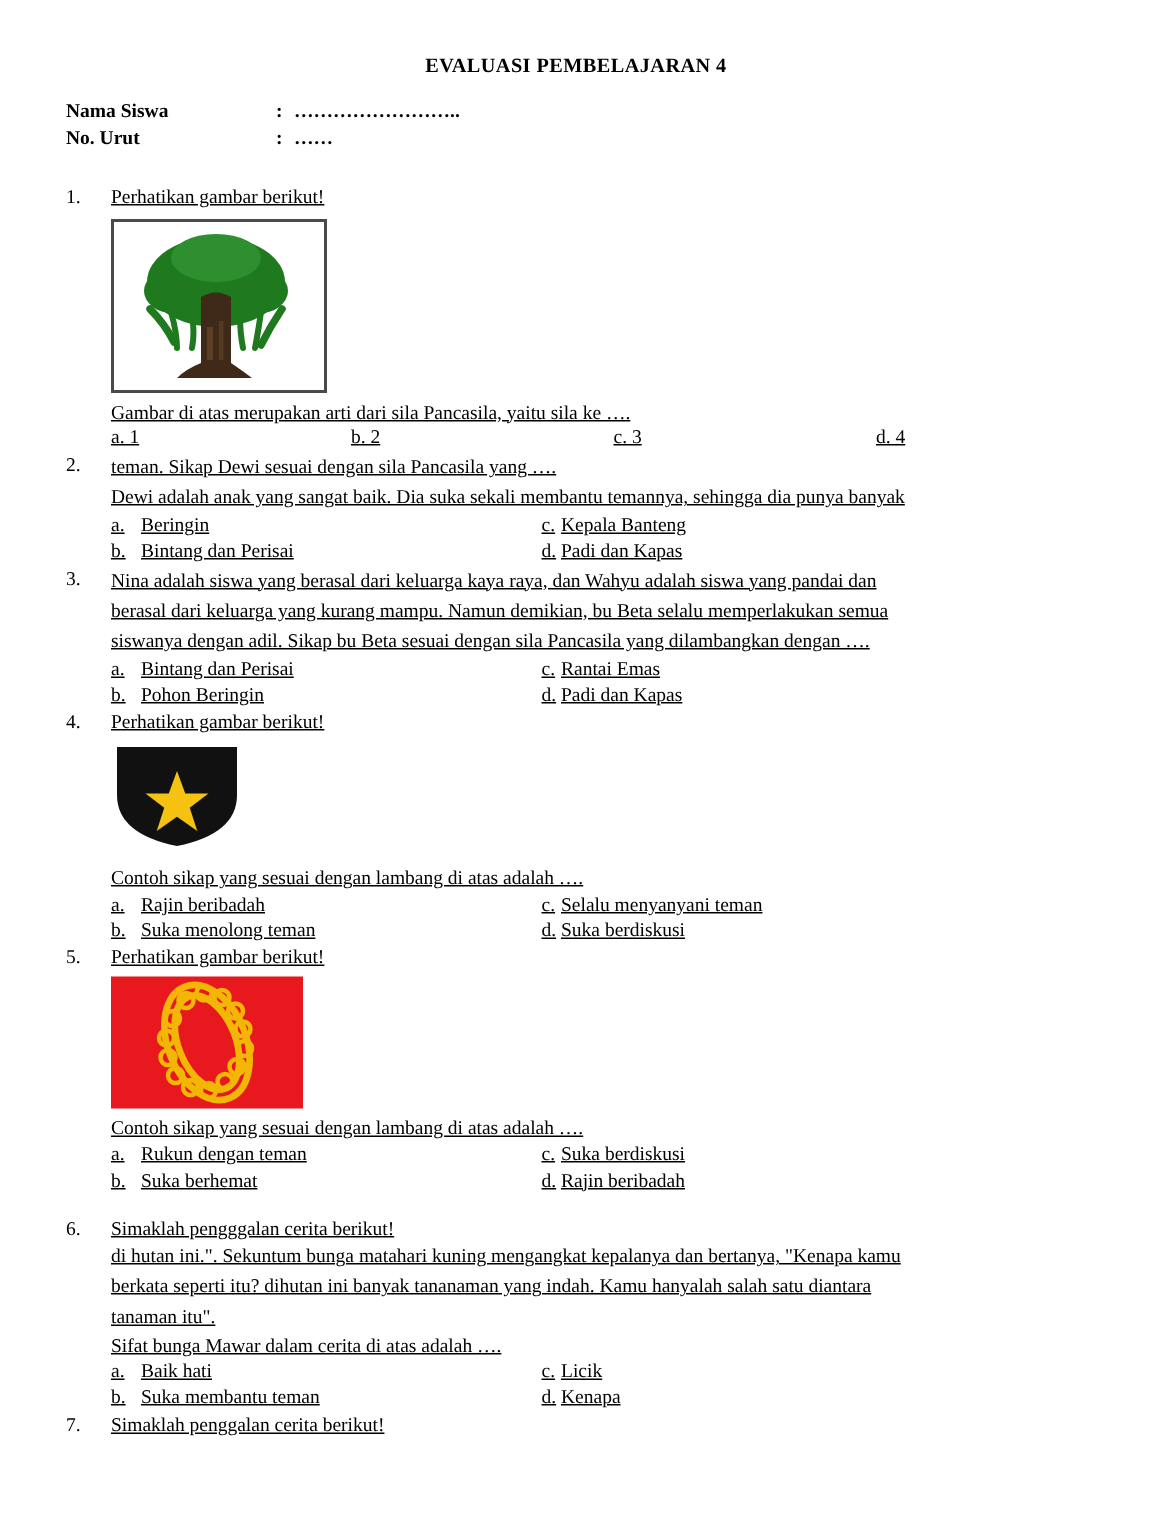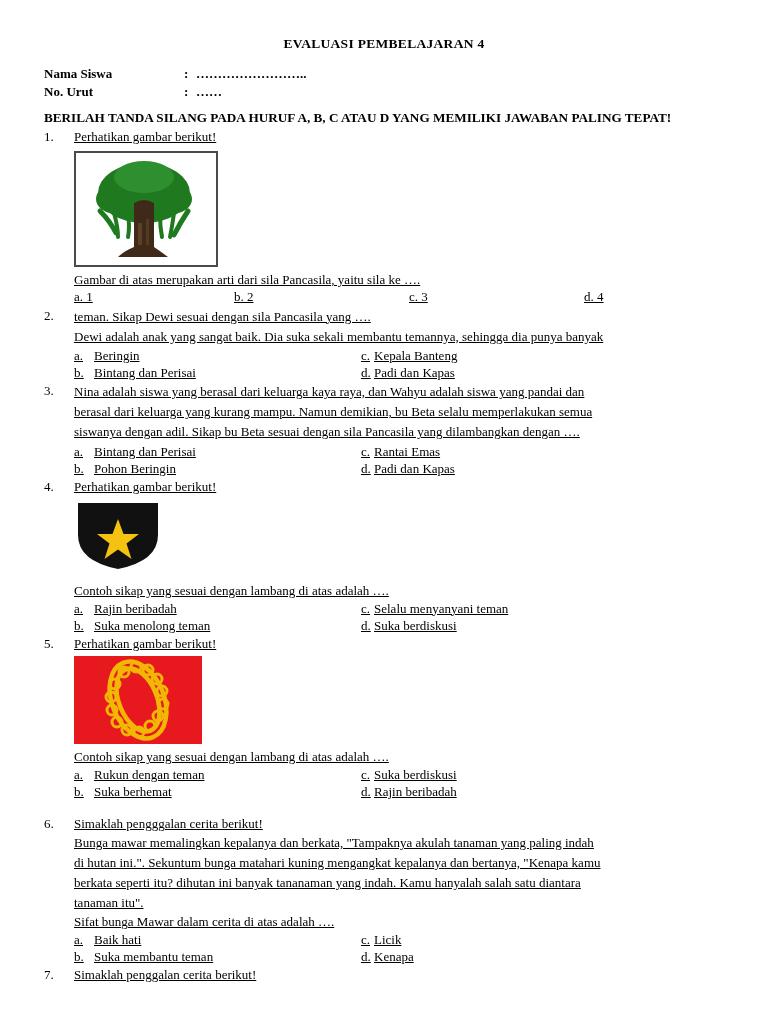--- a/index.html
+++ b/index.html
@@ -24,21 +24,21 @@
     text-align: center;
     font-weight: bold;
     font-size: 13.5px;
     letter-spacing: 0.3px;
     margin: 6px 0 14px 0;
   }
   .ident-table {
     border-collapse: collapse;
     font-size: 13px;
     font-weight: bold;
-    margin-bottom: 8px;
+    margin-bottom: 20px;
   }
   .ident-table td {
     padding: 0 0 2px 0;
     vertical-align: top;
     white-space: nowrap;
   }
   .ident-label { width: 140px; }
   .ident-colon { width: 12px; }
   .instruction {
     font-weight: bold;
@@ -145,21 +145,20 @@
       <td>……………………..</td>
     </tr>
     <tr>
       <td class="ident-label">No. Urut</td>
       <td class="ident-colon">:</td>
       <td>……</td>
     </tr>
   </tbody>
     </table>
 
-  <div class="instruction">BERILAH TANDA SILANG PADA HURUF A, B, C ATAU D YANG MEMILIKI JAWABAN PALING TEPAT!</div>
 
   <div class="q">
     <div class="q-num">1.</div>
     <div class="q-body">
       <div class="q-text tight">Perhatikan gambar berikut!</div>
 
       <div class="fig-tree-wrap">
         <div class="fig-tree">
           <svg width="136" height="108" viewBox="0 0 136 108" xmlns="http://www.w3.org/2000/svg">
             <ellipse cx="68" cy="40" rx="46" ry="30" fill="#1f7a1f"></ellipse>
@@ -349,21 +348,20 @@
       </div>
     </div>
   </div>
 
   <div class="spacer-14"></div>
 
   <div class="q">
     <div class="q-num">6.</div>
     <div class="q-body">
       <div class="q-text tight">Simaklah pengggalan cerita berikut!</div>
-      <div class="q-text">Bunga mawar memalingkan kepalanya dan berkata, "Tampaknya akulah tanaman yang paling indah</div>
       <div class="q-text">di hutan ini.". Sekuntum bunga matahari kuning mengangkat kepalanya dan bertanya, "Kenapa kamu</div>
       <div class="q-text">berkata seperti itu? dihutan ini banyak tananaman yang indah. Kamu hanyalah salah satu diantara</div>
       <div class="q-text">tanaman itu".</div>
       <div class="q-text tight">Sifat bunga Mawar dalam cerita di atas adalah ….</div>
       <div class="opts">
         <div class="opt-row">
           <div class="opt-left">
             <span class="opt-letter">a.</span>
             <span>Baik hati</span>
           </div>

